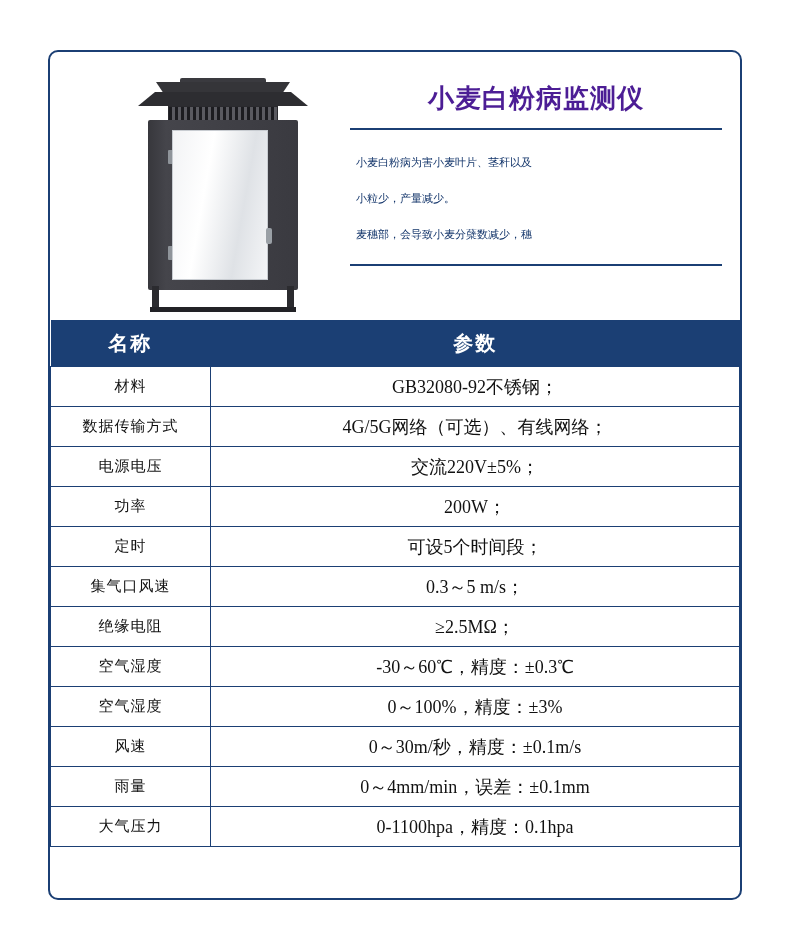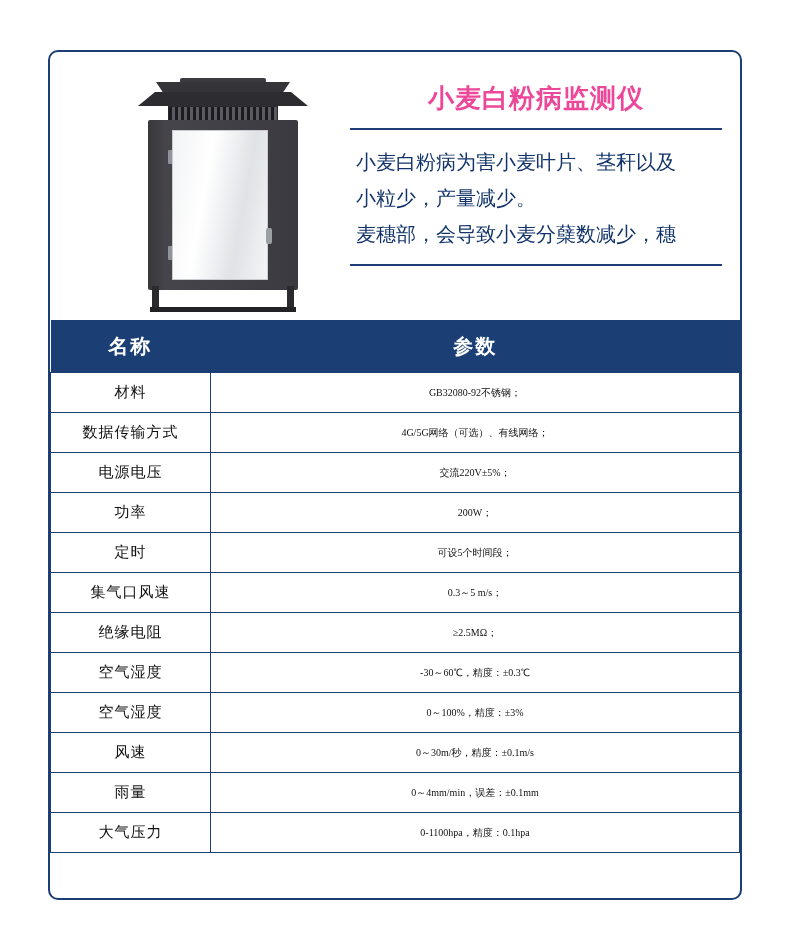--- a/index.html
+++ b/index.html
@@ -141,34 +141,34 @@
   .title-wrap {
     position: absolute;
     left: 300px;
     top: 30px;
     width: 372px;
   }
   .hero-title {
     font-family: "Liberation Serif", serif;
     font-weight: bold;
     font-size: 26px;
-    color: #ec4899;
+    color: #4c1d95;
     text-align: center;
     letter-spacing: 1px;
     line-height: 34px;
   }
   .rule {
     height: 2px;
     background: #1b3f74;
     margin: 12px 0 0 0;
   }
   .desc {
     margin-top: 14px;
     font-family: "Liberation Serif", serif;
-    font-size: 20px;
+    font-size: 11px;
     color: #12346a;
     line-height: 36px;
     text-align: left;
     padding: 0 6px;
   }
   
   .spec-table {
     position: absolute;
     left: 0;
     top: 268px;
@@ -180,28 +180,28 @@
     border: 1px solid #1b3f74;
     box-sizing: border-box;
   }
   .spec-table th {
     background: #1b3f74;
     color: #ffffff;
     font-family: "Liberation Serif", serif;
     font-size: 20px;
     font-weight: bold;
     letter-spacing: 2px;
-    height: 52px;
+    height: 46px;
     text-align: center;
   }
   .spec-table th.c1, .spec-table td.c1 { width: 160px; }
   .spec-table td {
     height: 40px;
     font-family: "Liberation Serif", serif;
-    font-size: 10px;
+    font-size: 18px;
     color: #111111;
     text-align: center;
     padding: 2px 4px;
   }
   .spec-table td.c1 {
     font-size: 15px;
     letter-spacing: 1px;
   }
   .spec-table tr:first-child th:first-child { border-left: none; }
   .spec-table tr:first-child th:last-child { border-right: none; }

